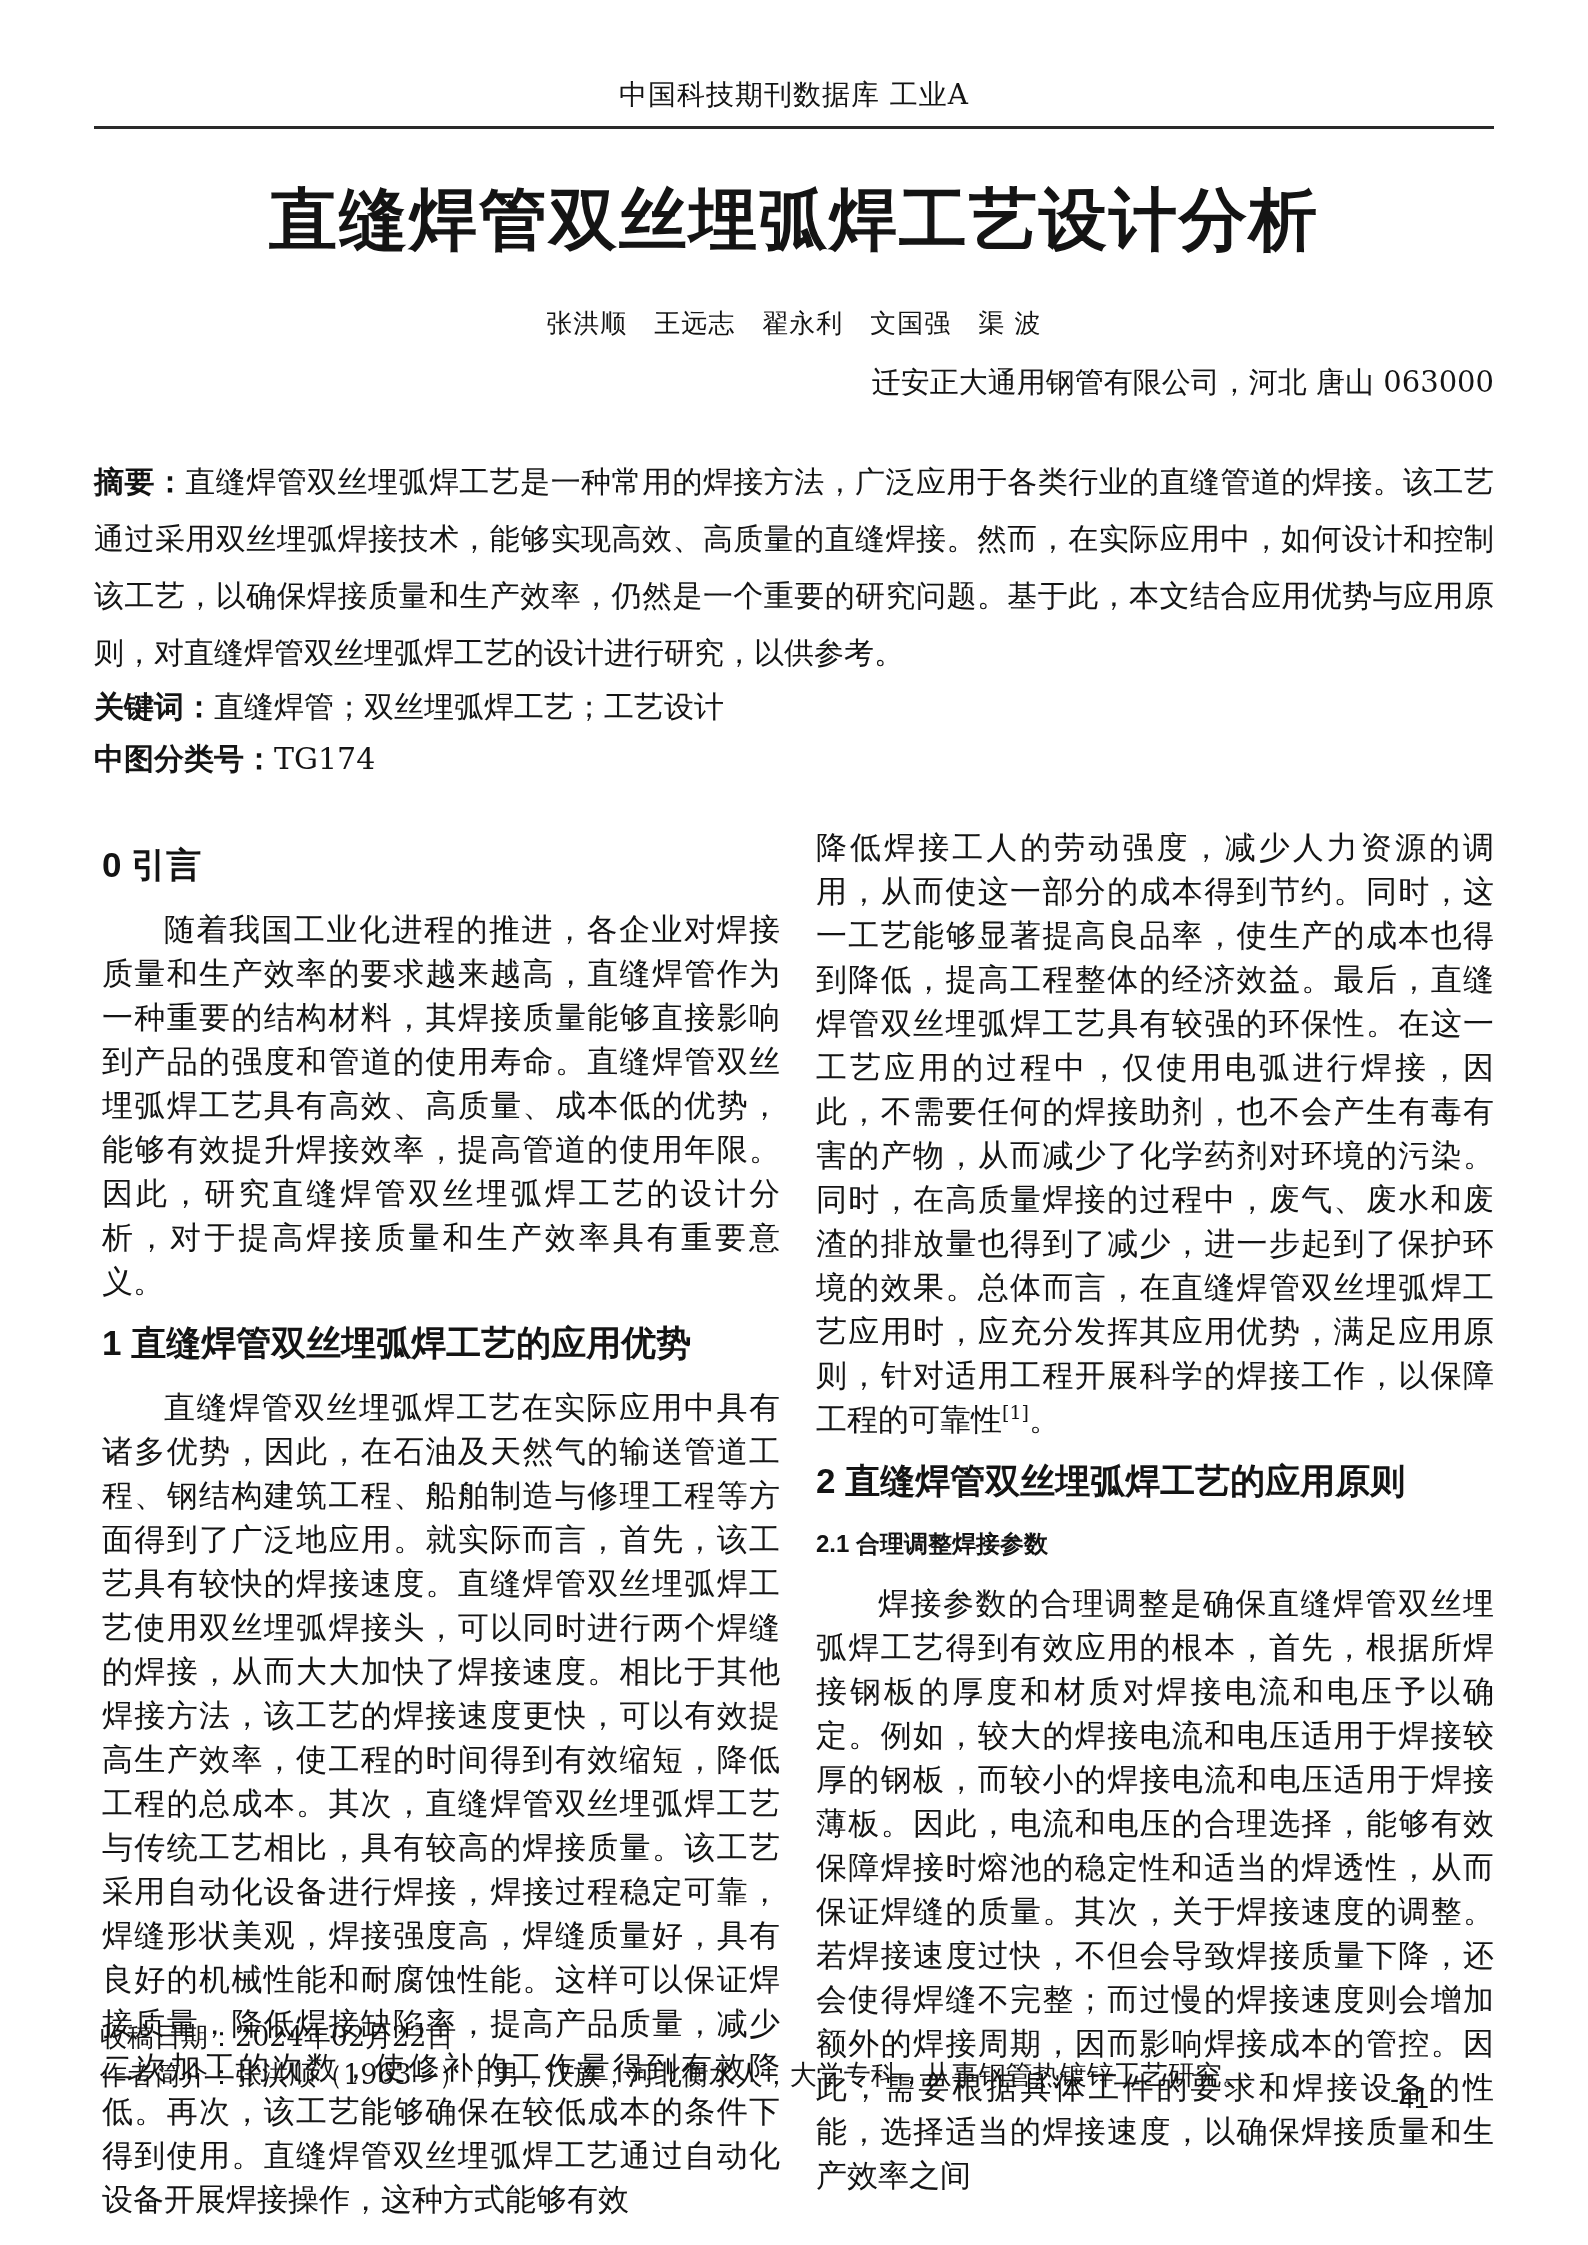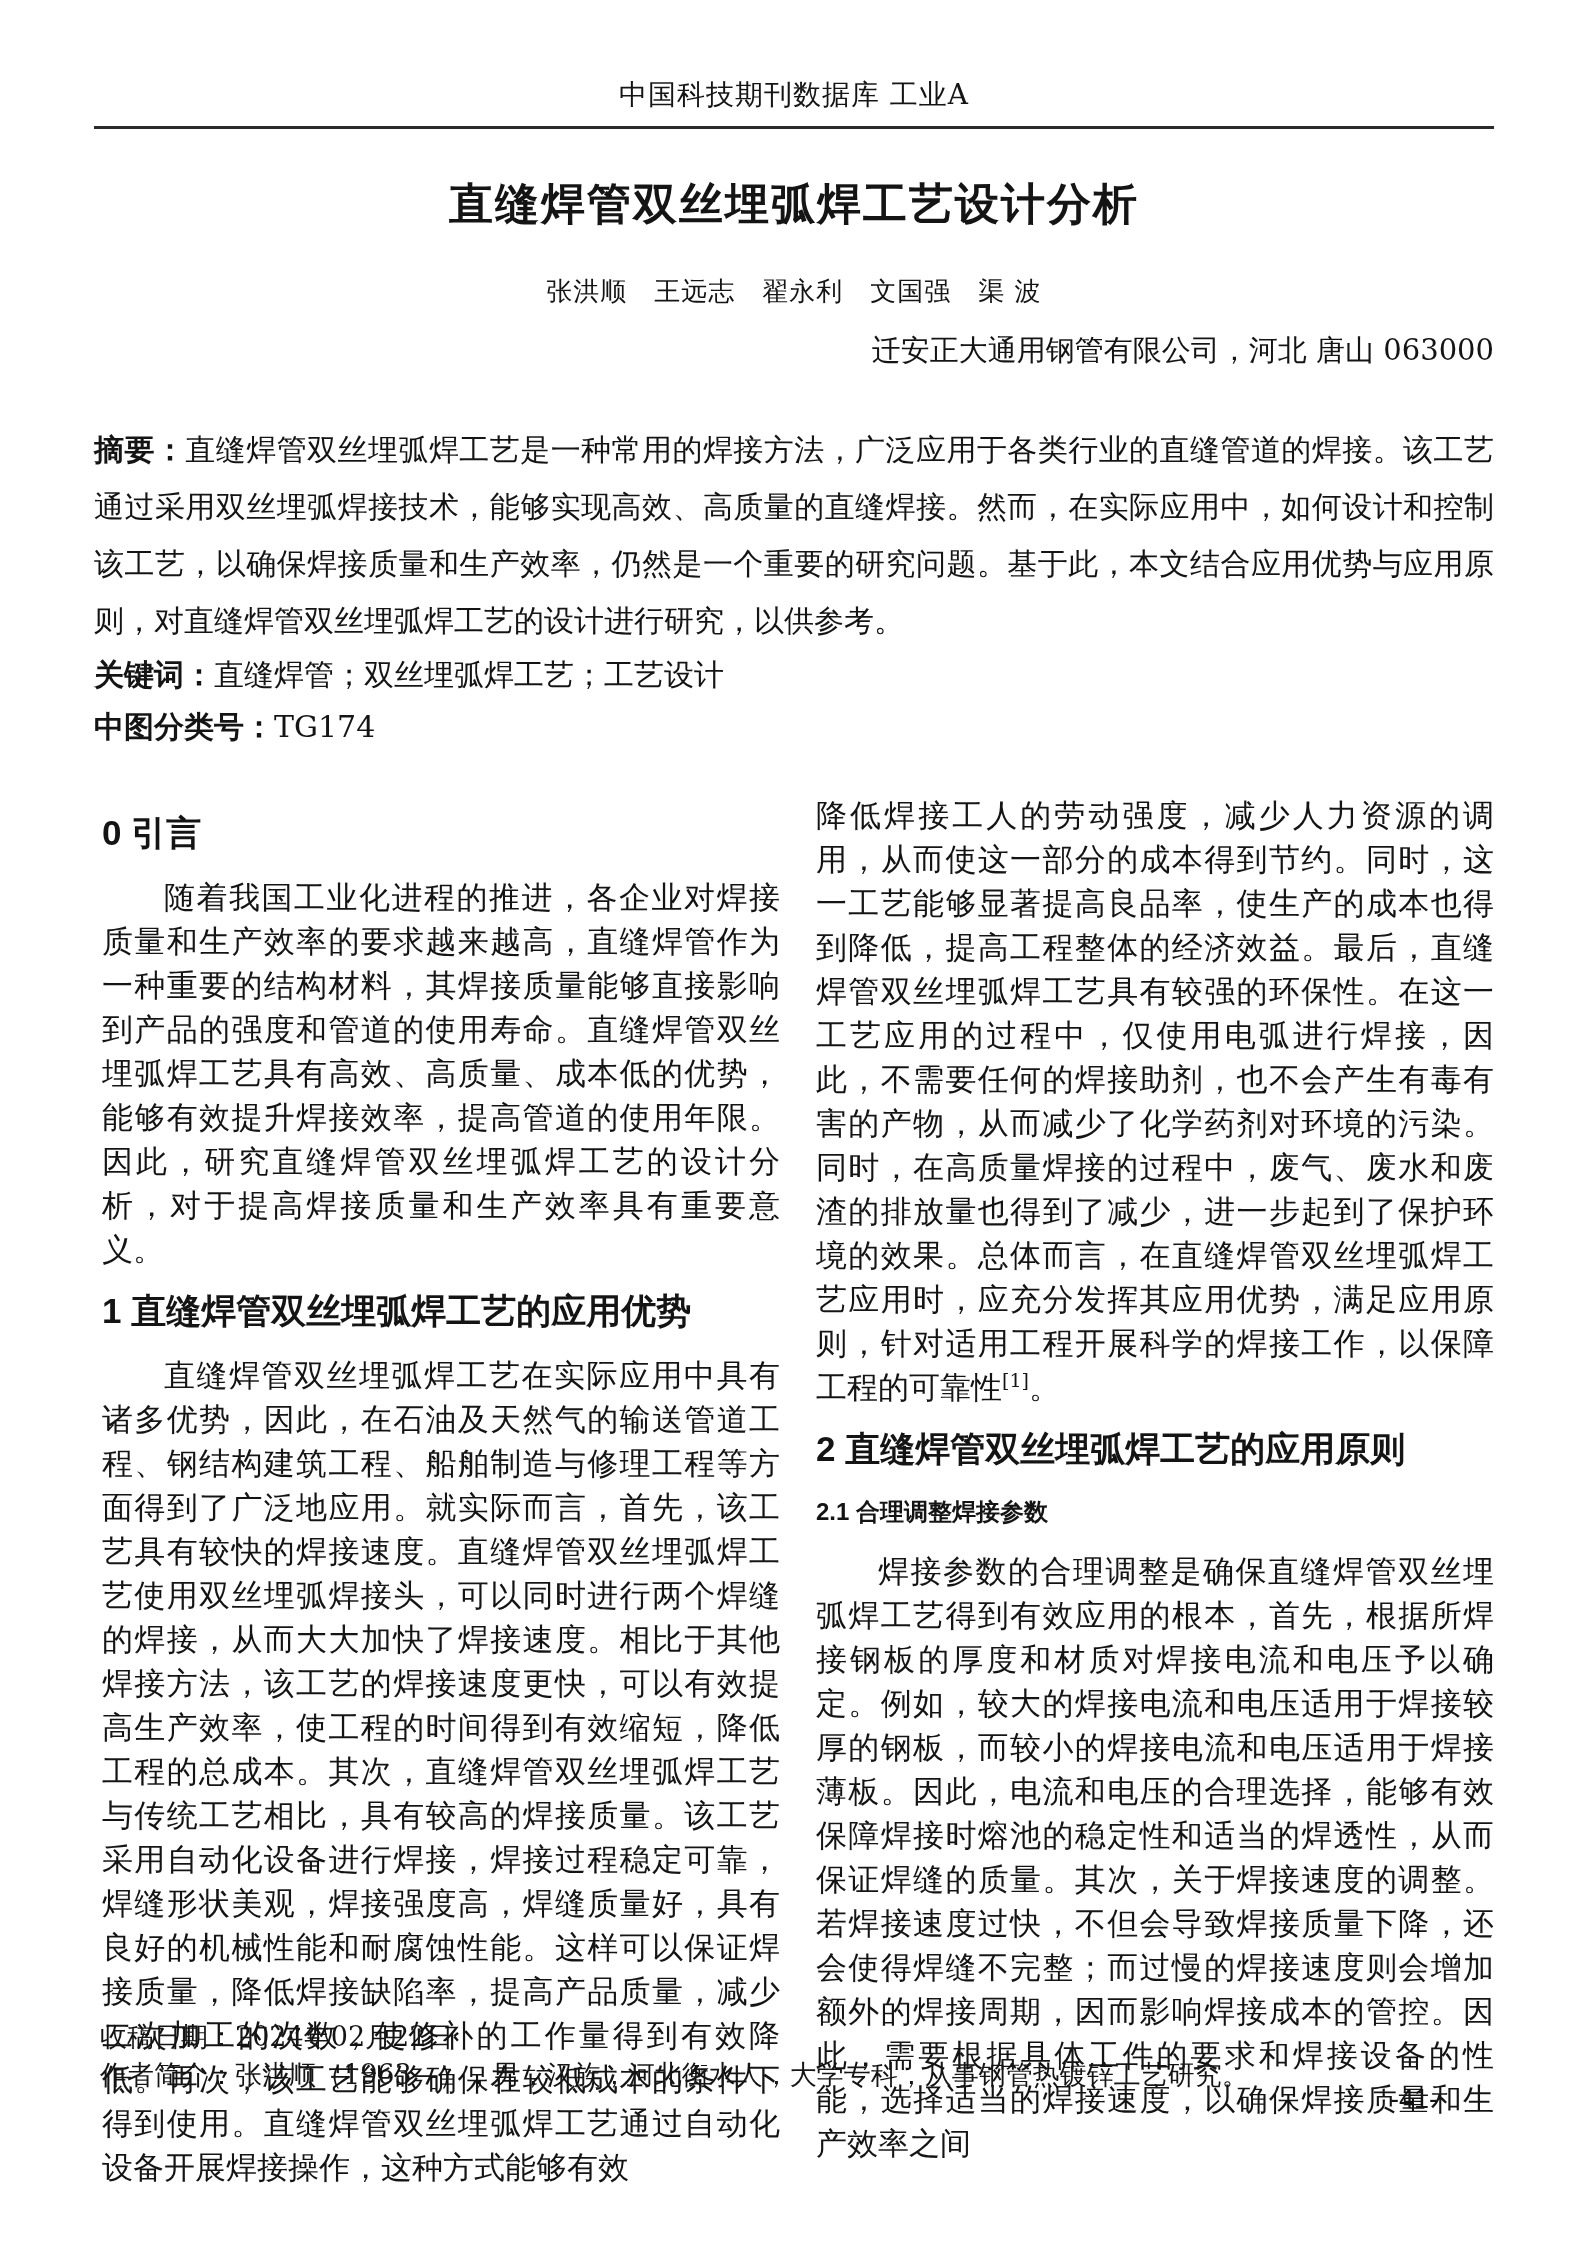--- a/index.html
+++ b/index.html
@@ -24,21 +24,21 @@
     margin-top:12px;
     border:none;
     border-top:3px solid #2a2a2a;
     height:0;
   }
   .paper-title{
     margin-top:46px;
     text-align:center;
     font-family:"Liberation Sans","DejaVu Sans",sans-serif;
     font-weight:bold;
-    font-size:44px;
+    font-size:68px;
     letter-spacing:2px;
   }
   .authors{
     margin-top:40px;
     text-align:center;
     font-size:26px;
     letter-spacing:1px;
   }
   .affiliation{
     margin-top:22px;

